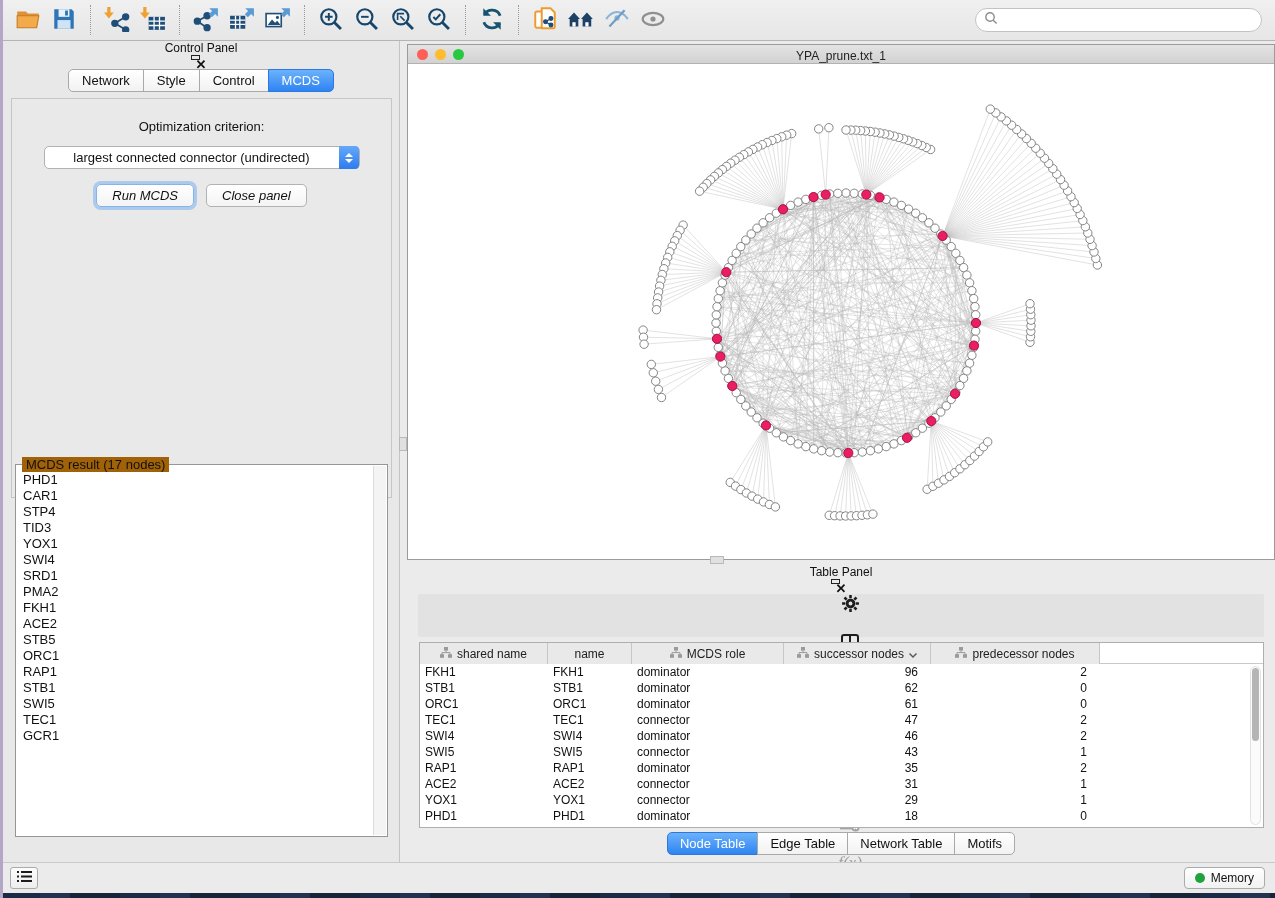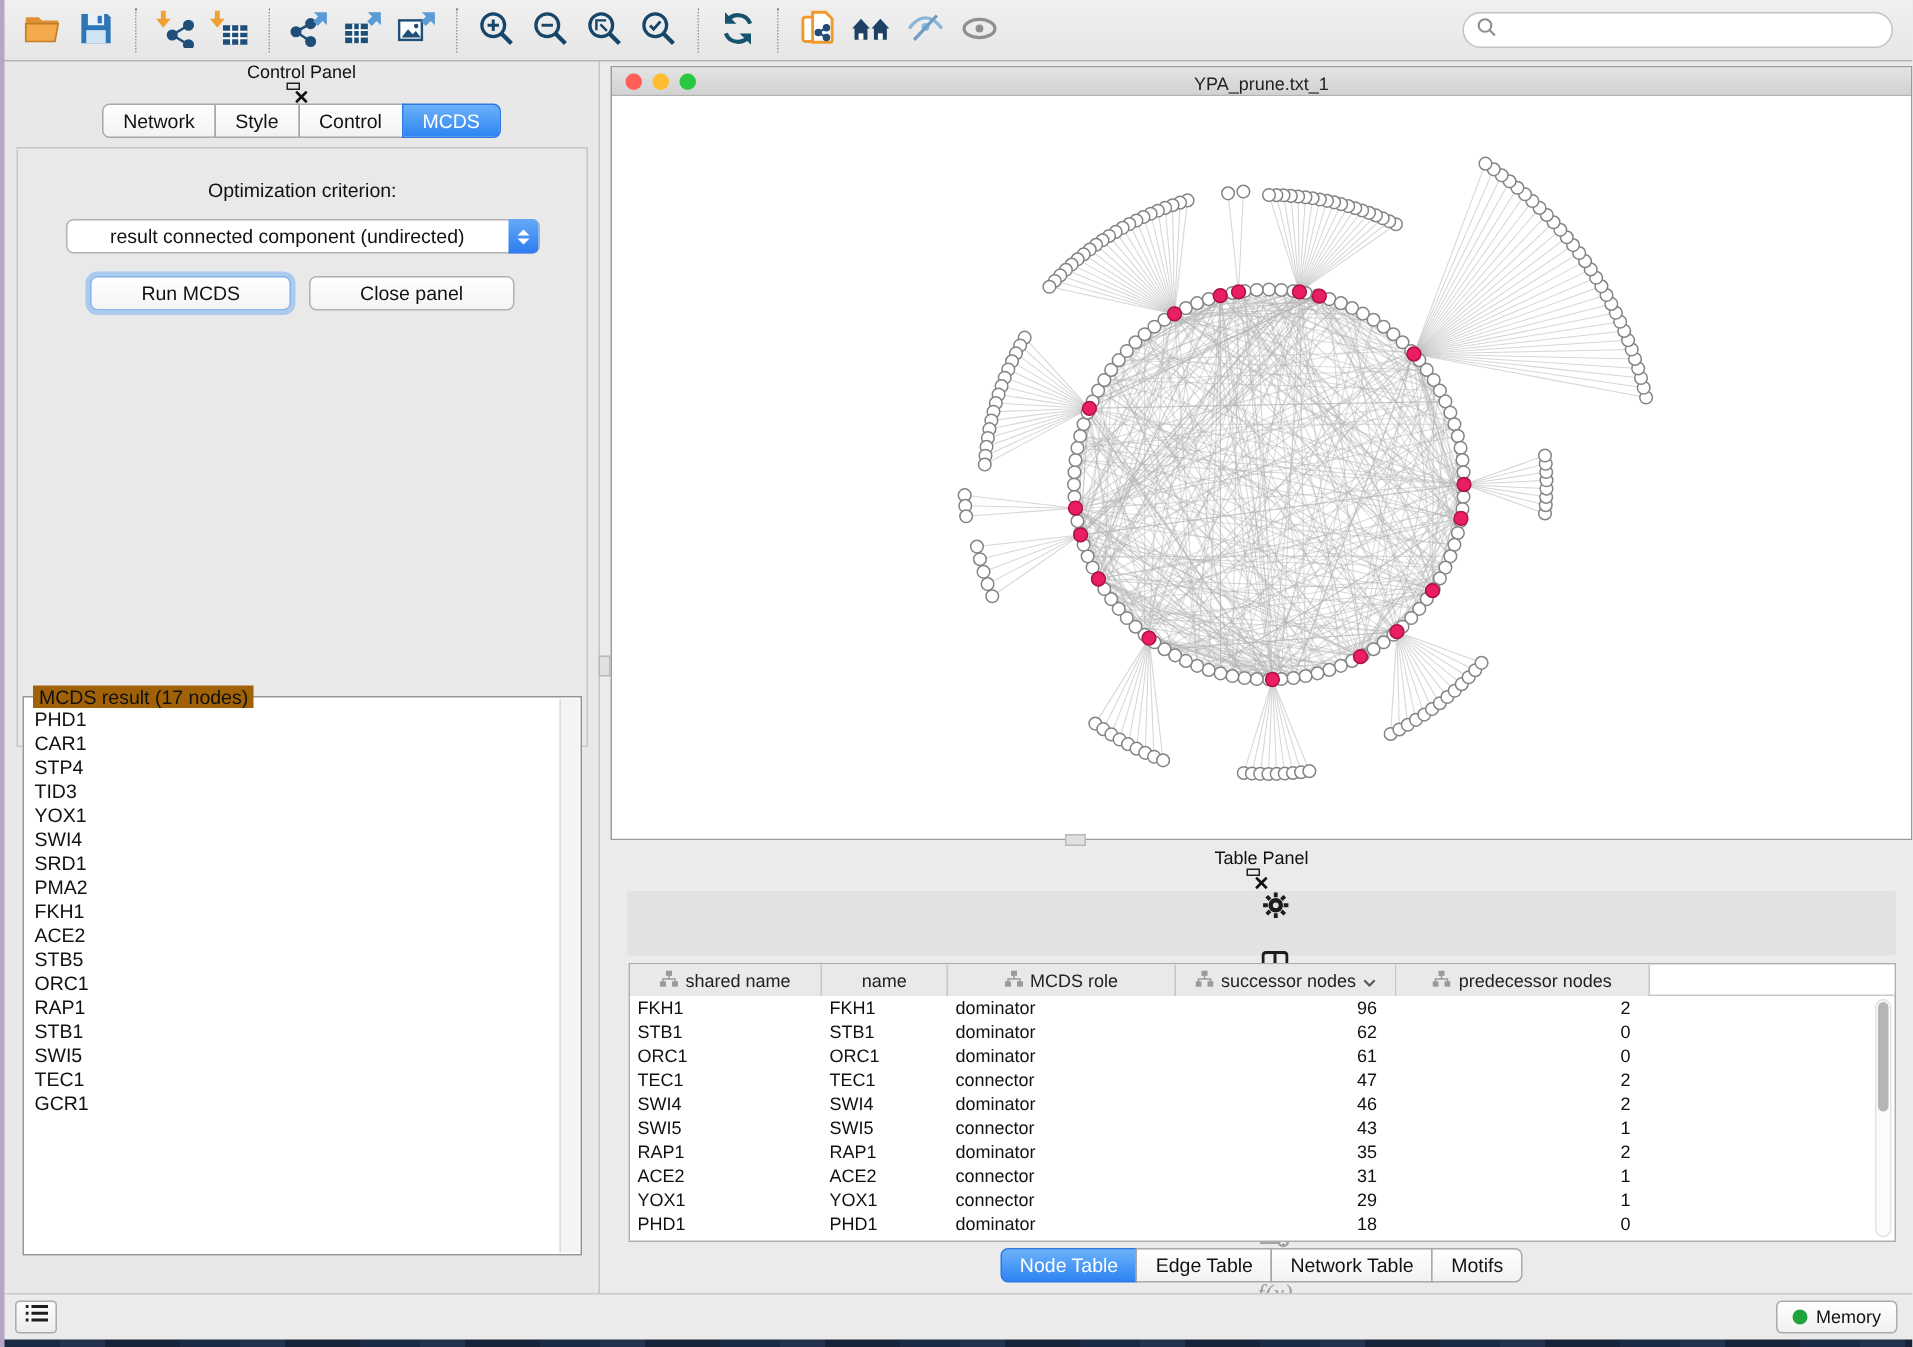--- a/index.html
+++ b/index.html
@@ -49,23 +49,23 @@
   .dropdown .dd-value { flex:1; font-size:13px; text-align:center; color:#111;
     white-space:nowrap; overflow:hidden; }
   .dd-stepper { width:20px; height:23px; border-radius:0 4px 4px 0;
     background:linear-gradient(#64a9f9,#2d7bf0); display:flex; flex-direction:column;
     align-items:center; justify-content:center; gap:2px; }
   .dd-up { width:0; height:0; border-left:4px solid transparent; border-right:4px solid transparent;
     border-bottom:4px solid #fff; }
   .dd-down { width:0; height:0; border-left:4px solid transparent; border-right:4px solid transparent;
     border-top:4px solid #fff; }
   .btn-row { margin-top:15px; display:flex; justify-content:center; gap:12px; }
-  .mac-btn { font-size:13px; height:23px; padding:0 33px; background:linear-gradient(#ffffff,#f4f4f4);
+  .mac-btn { font-size:13px; height:23px; padding:0 15px; background:linear-gradient(#ffffff,#f4f4f4);
     border:1px solid #b2b2b2; border-radius:5px; color:#111; cursor:default;
-    font-family:"Liberation Sans", sans-serif; }
+    font-family:"Liberation Sans", sans-serif;font-style:italic; }
   .mac-btn.focused { border:1px solid #85b3ea; box-shadow:0 0 0 3px rgba(120,176,240,.55); }
 
   #result-box { position:absolute; left:12px; top:423px; width:373px; height:373px;
     background:#fff; border:1px solid #969696; }
   #result-box .legend { position:absolute; top:-8px; left:6px; background:#a16207;
     padding:0 4px; font-size:13px; color:#111; }
   #mcds-list { position:absolute; left:0; top:3px; right:14px; bottom:0;
     padding:4px 0 0 7px; font-size:13px; line-height:16px; color:#111; overflow:hidden; }
   .vtrack { position:absolute; right:1px; top:1px; bottom:1px; width:13px;
     background:#f4f4f4; border-left:1px solid #dcdcdc; }
@@ -287,21 +287,21 @@
     </div>
     <div class="tab-row">
       <button class="seg-btn">Network</button>
       <button class="seg-btn">Style</button>
       <button class="seg-btn">Control</button>
       <button class="seg-btn active">MCDS</button>
     </div>
     <div id="inner-panel">
       <div class="opt-label">Optimization criterion:</div>
       <div class="dropdown">
-        <span class="dd-value">result connected component (undirected)</span>
+        <span class="dd-value">largest connected connector (undirected)</span>
         <span class="dd-stepper">
             <span class="dd-up"></span>
             <span class="dd-down"></span>
           </span>
       </div>
       <div class="btn-row">
         <button class="mac-btn focused">Run MCDS</button>
         <button class="mac-btn">Close panel</button>
       </div>
     </div>

